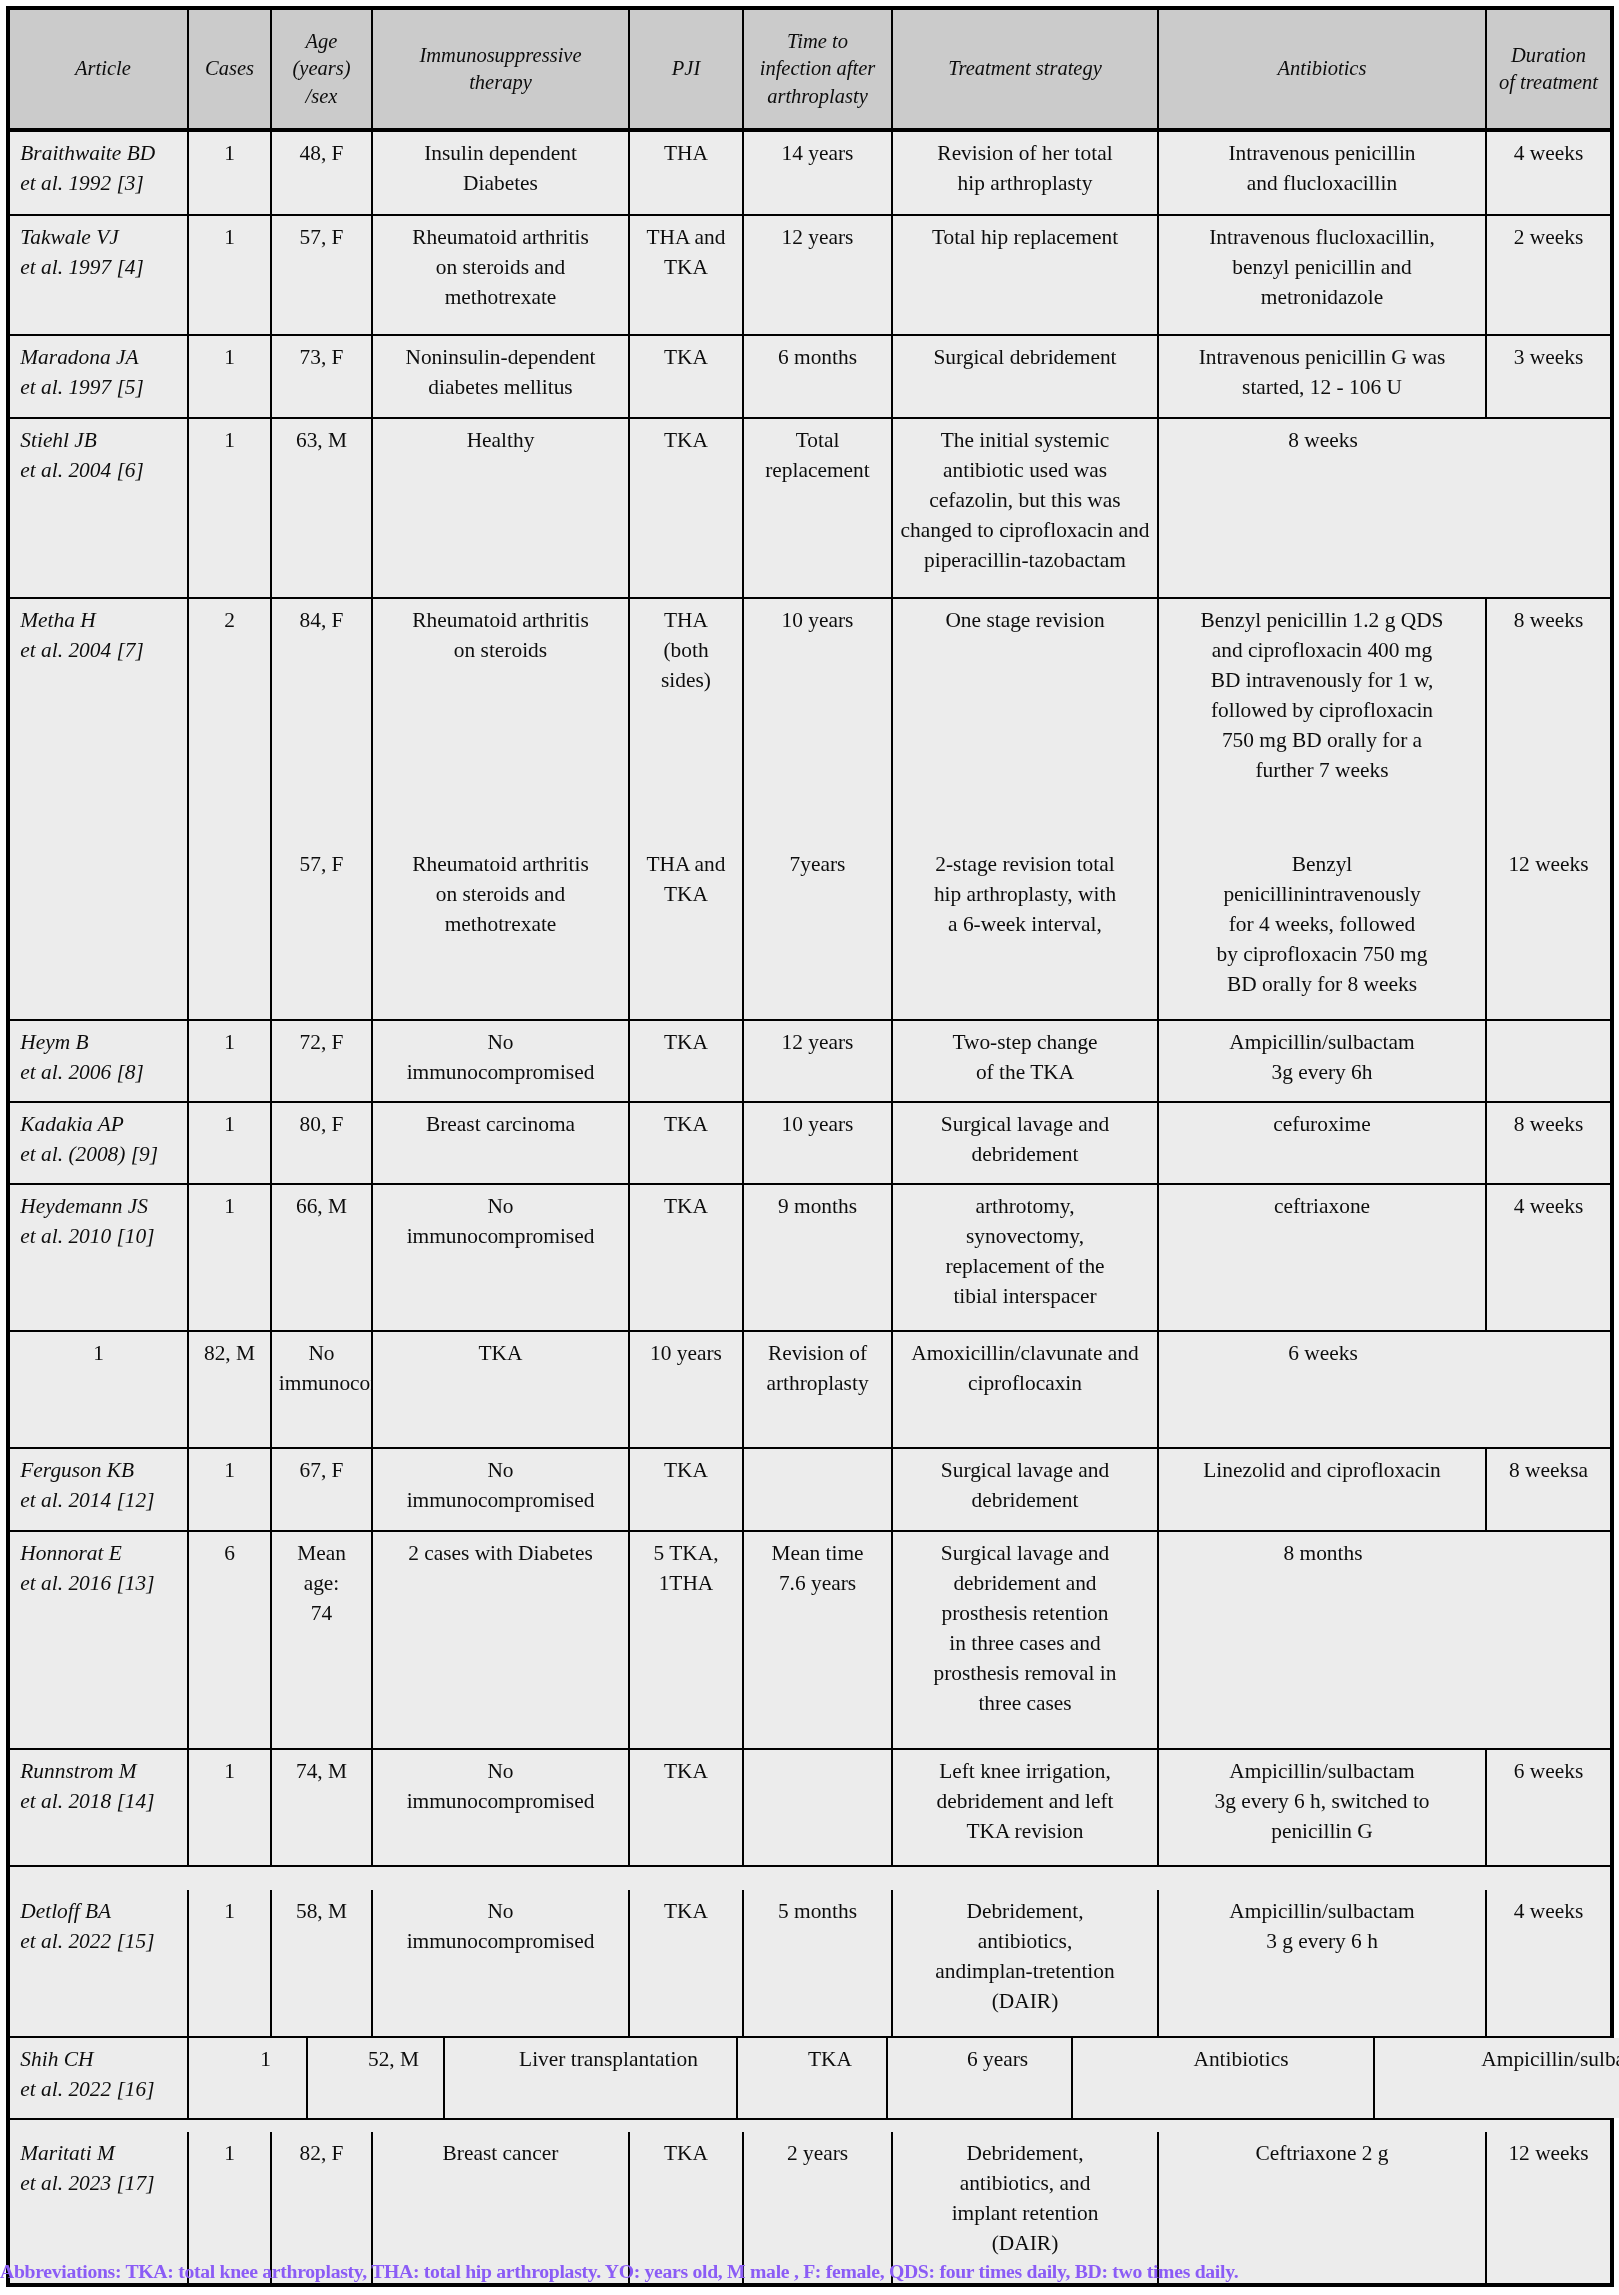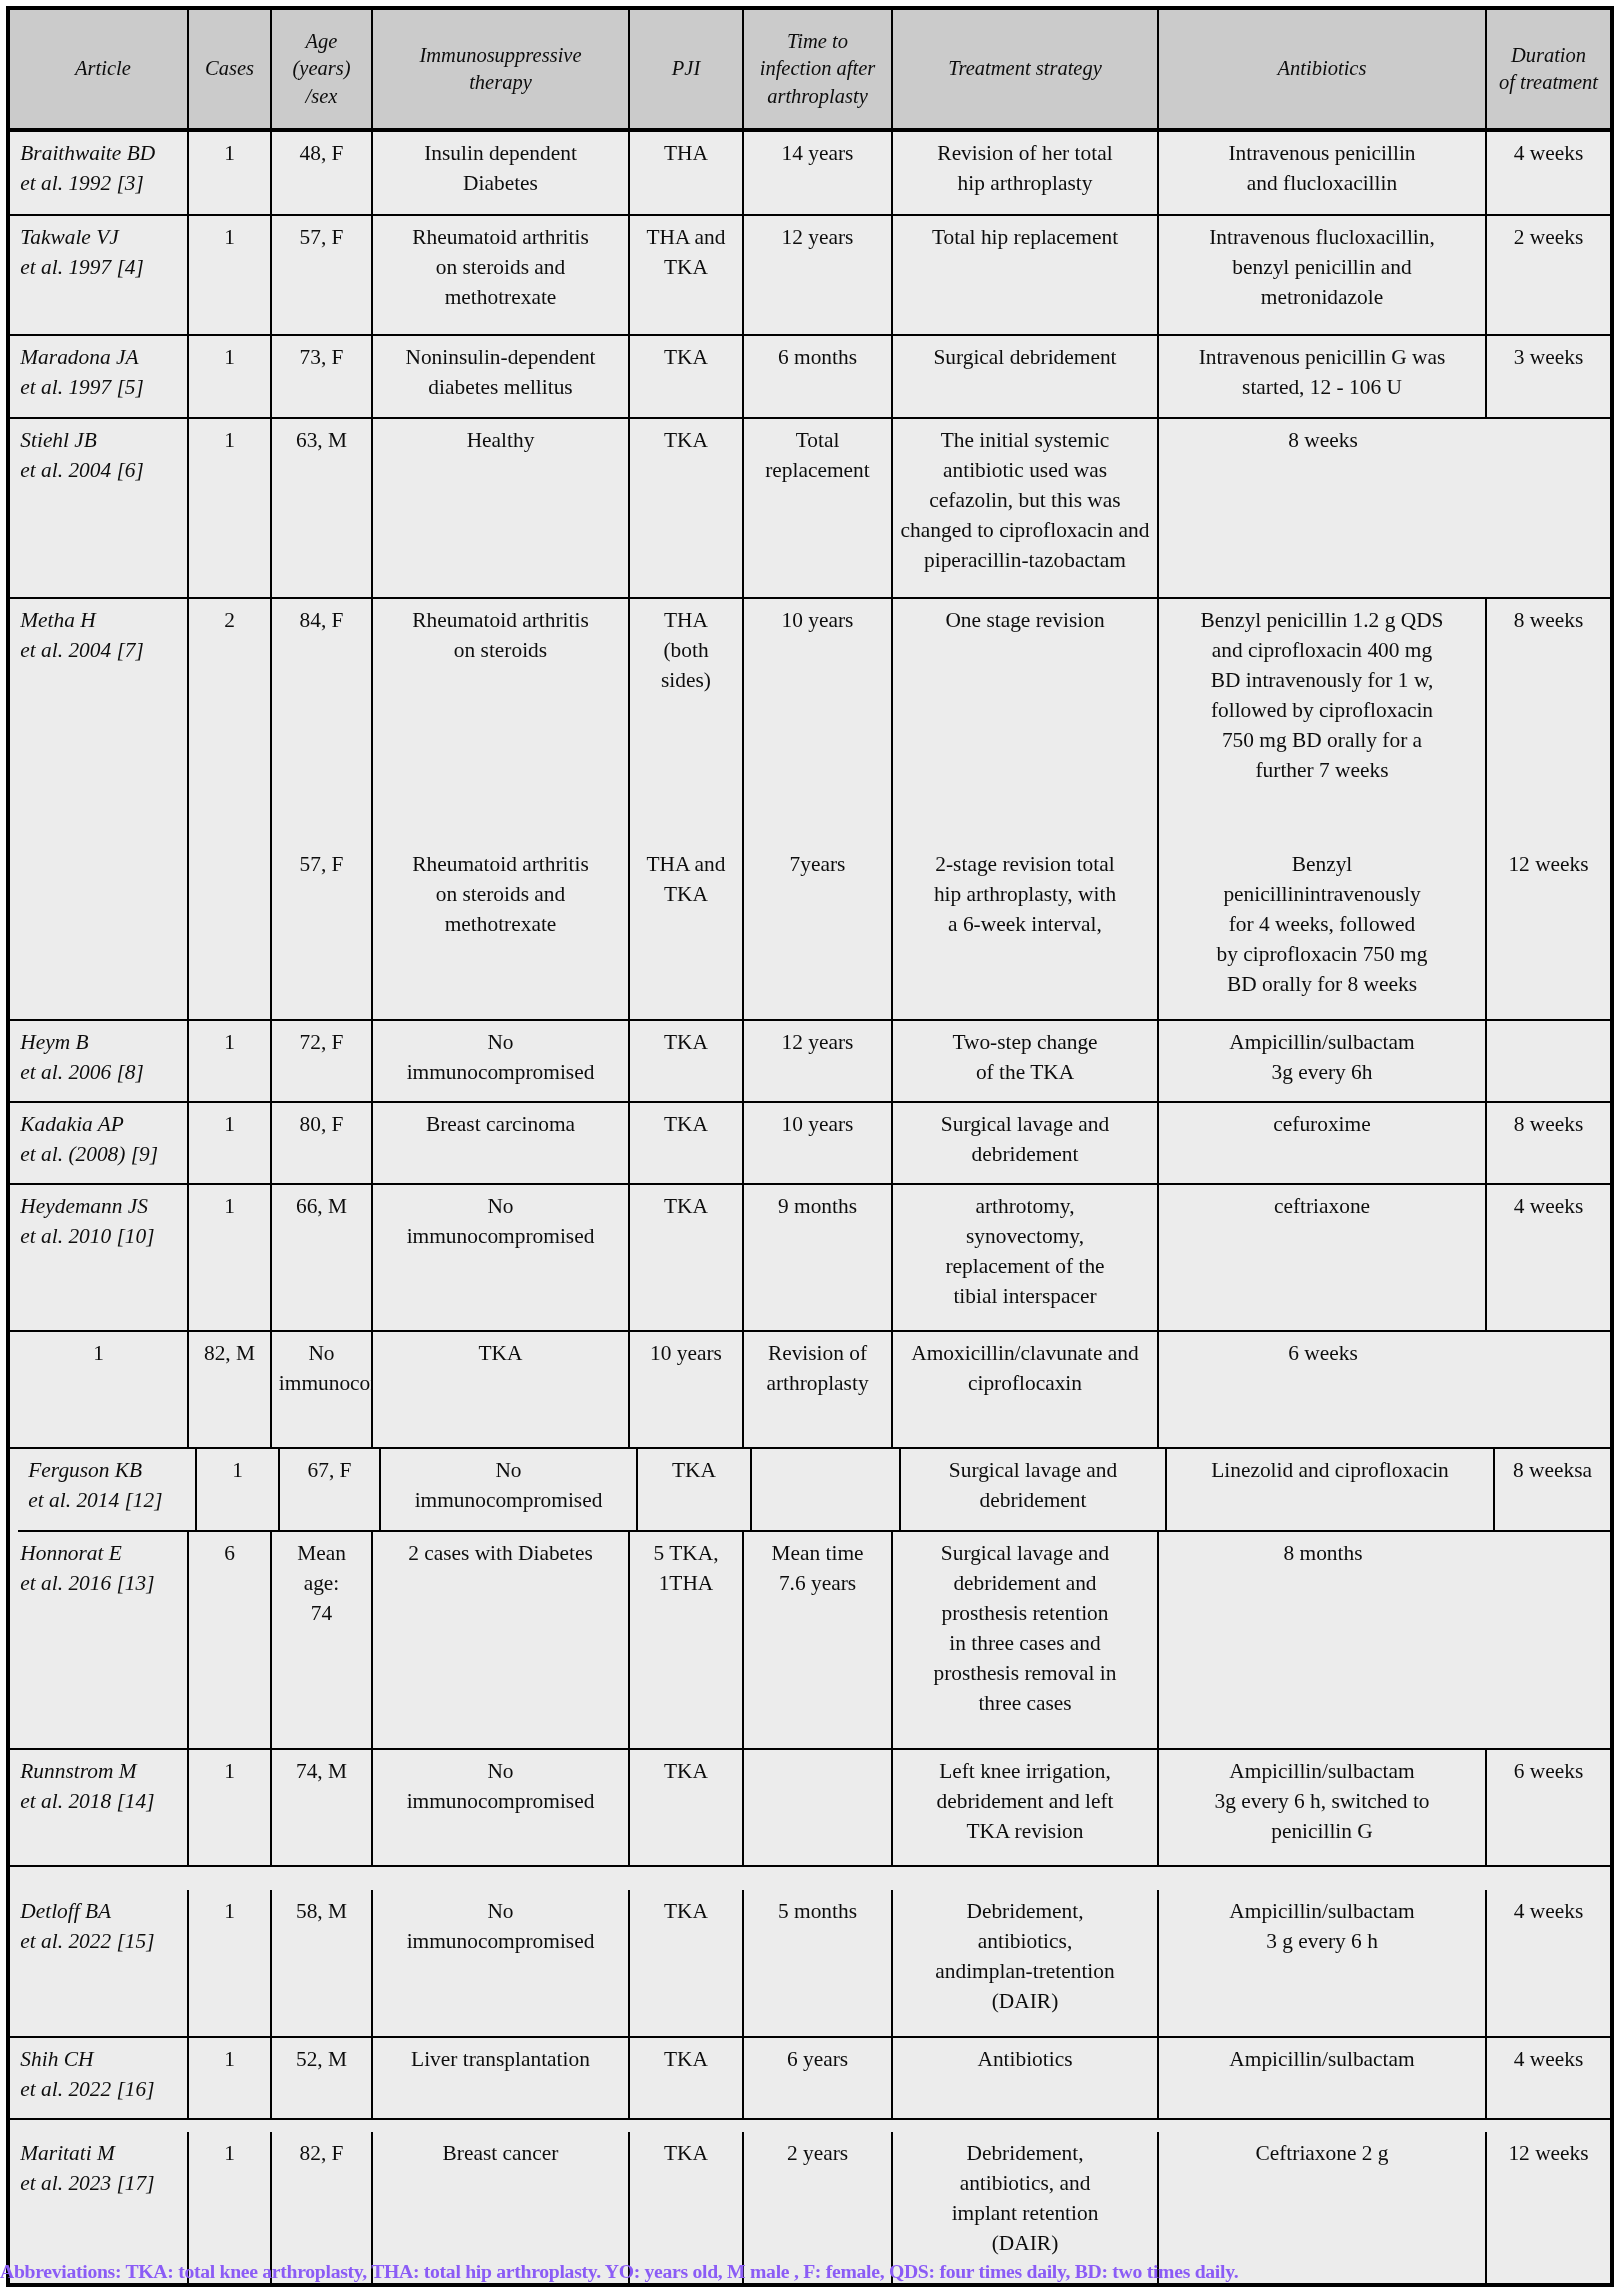--- a/index.html
+++ b/index.html
@@ -192,21 +192,21 @@
         <div class="tcell col-immuno">No
 immunocompromised</div>
         <div class="tcell col-pji">TKA</div>
         <div class="tcell col-time">10 years</div>
         <div class="tcell col-treatment">Revision of
 arthroplasty</div>
         <div class="tcell col-antibiotics">Amoxicillin/clavunate and
 ciproflocaxin</div>
         <div class="tcell col-duration">6 weeks</div>
       </div>
-      <div class="trow body-row" style="min-height: 81px; margin-left: 8px;">
+      <div class="trow body-row" style="min-height: 81px;">
         <div class="tcell col-article">Ferguson KB
 et al. 2014 [12]</div>
         <div class="tcell col-cases">1</div>
         <div class="tcell col-age">67, F</div>
         <div class="tcell col-immuno">No
 immunocompromised</div>
         <div class="tcell col-pji">TKA</div>
         <div class="tcell col-time"></div>
         <div class="tcell col-treatment">Surgical lavage and
 debridement</div>
@@ -260,21 +260,21 @@
         <div class="tcell col-pji">TKA</div>
         <div class="tcell col-time">5 months</div>
         <div class="tcell col-treatment">Debridement,
 antibiotics,
 andimplan-tretention
 (DAIR)</div>
         <div class="tcell col-antibiotics">Ampicillin/sulbactam
 3 g every 6 h</div>
         <div class="tcell col-duration">4 weeks</div>
       </div>
-      <div class="trow body-row" style="min-height: 80px;">
+      <div class="trow body-row" style="min-height: 80px; gap: 36px;">
         <div class="tcell col-article">Shih CH
 et al. 2022 [16]</div>
         <div class="tcell col-cases">1</div>
         <div class="tcell col-age">52, M</div>
         <div class="tcell col-immuno">Liver transplantation</div>
         <div class="tcell col-pji">TKA</div>
         <div class="tcell col-time">6 years</div>
         <div class="tcell col-treatment">Antibiotics</div>
         <div class="tcell col-antibiotics">Ampicillin/sulbactam</div>
         <div class="tcell col-duration">4 weeks</div>

